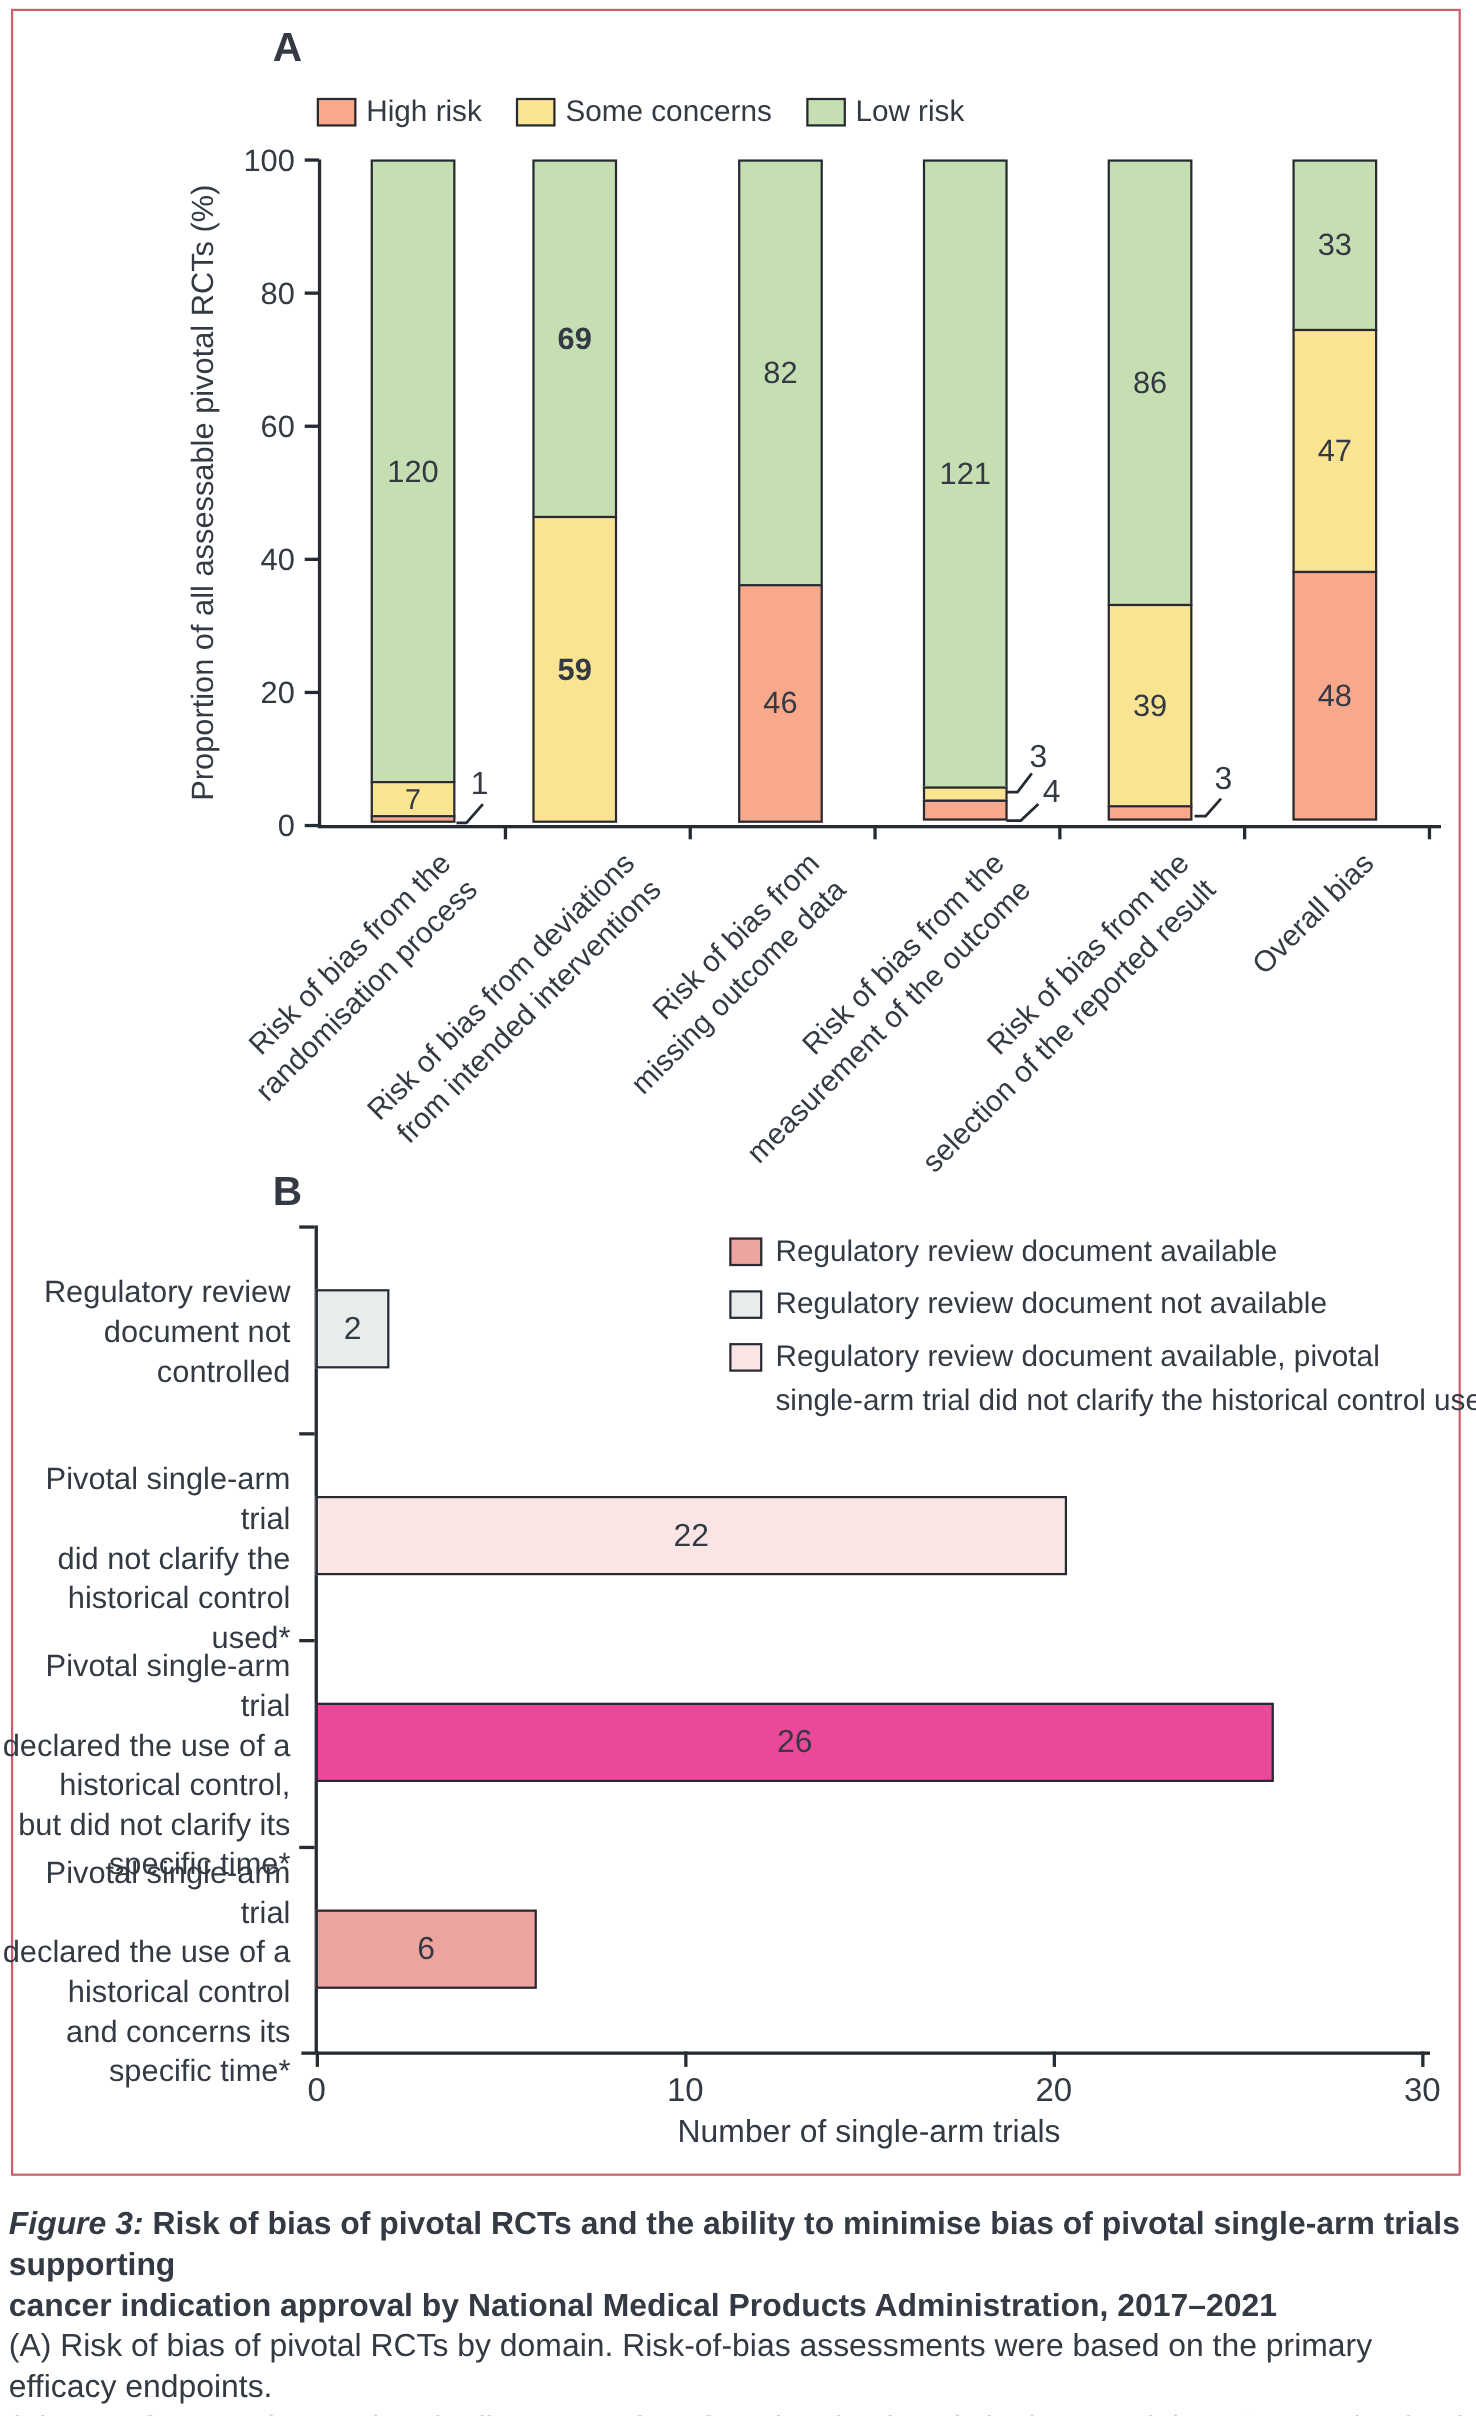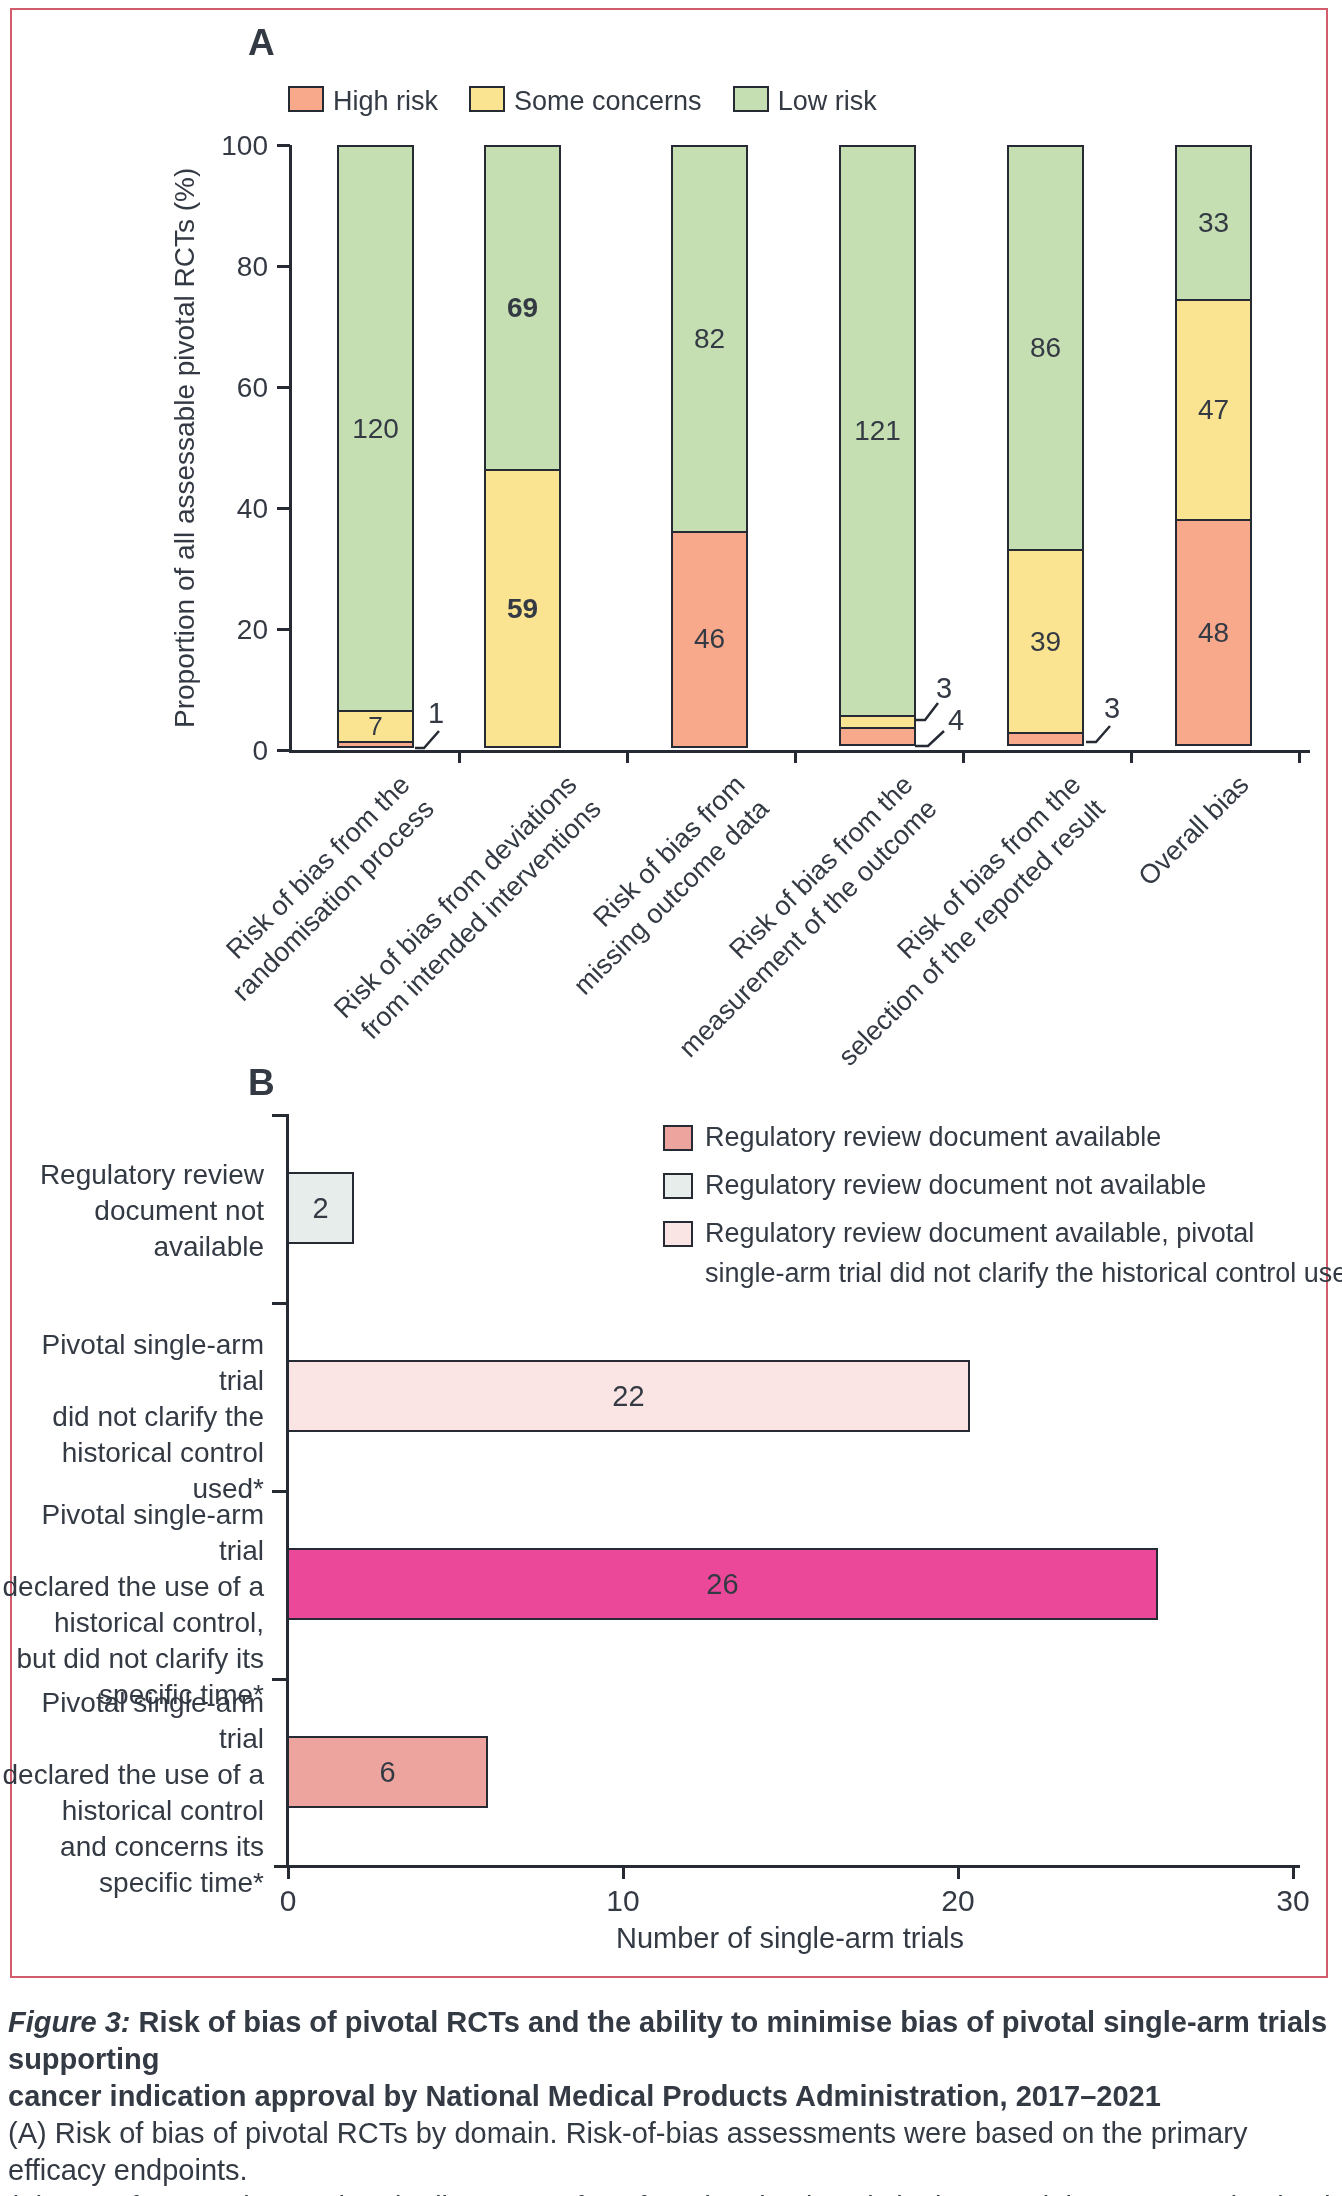--- a/index.html
+++ b/index.html
@@ -6,21 +6,21 @@
   .page{position:relative;width:1342px;height:2196px;background:#fff;overflow:hidden;
         font-family:"Liberation Sans",sans-serif;color:#343a43;}
   .figure-border{position:absolute;left:10px;top:8px;width:1318px;height:1970px;
         border:2.5px solid #d05c6c;box-sizing:border-box;background:#fff;}
   .panel-label{position:absolute;font-size:37px;font-weight:bold;color:#343a43;}
   #a-label{left:248px;top:22px;}
   #b-label{left:248px;top:1062px;}
 
   
   .legend-a{position:absolute;left:288px;top:86px;display:flex;gap:31px;align-items:center;}
-  .legend-item{display:flex;align-items:flex-start;gap:9px;}
+  .legend-item{display:flex;align-items:center;gap:9px;}
   .swatch{width:36px;height:26px;border:2.5px solid #262b33;box-sizing:border-box;}
   .sw-high{background:#f8a98c;}
   .sw-some{background:#fae391;}
   .sw-low{background:#c5deb2;}
   .legend-item span.lbl{font-size:27px;}
 
   
   .ytitle{position:absolute;left:168px;top:145px;height:605px;width:34px;
           writing-mode:vertical-rl;transform:rotate(180deg);
           display:flex;align-items:center;justify-content:center;
@@ -256,21 +256,21 @@
 
   <div class="axis-y-b"></div>
   <div class="ytick-b" style="top:1114px;"></div>
   <div class="ytick-b" style="top:1302px;"></div>
   <div class="ytick-b" style="top:1490px;"></div>
   <div class="ytick-b" style="top:1678px;"></div>
 
   <div class="cat-b" id="cat-b1">
     <span style="display:block;text-align:right;">Regulatory review</span>
     <span style="display:block;">document not</span>
-    <span style="display:block;">available</span>
+    <span style="display:block;">controlled</span>
   </div>
   <div class="cat-b" id="cat-b2">
     <span style="display:block;">Pivotal single-arm trial</span>
     <span style="display:block;">did not clarify the</span>
     <span style="display:block;">historical control</span>
     <span style="display:block;">used*</span>
   </div>
   <div class="cat-b" id="cat-b3">
     <span style="display:block;">Pivotal single-arm trial</span>
     <span style="display:block;">declared the use of a</span>

